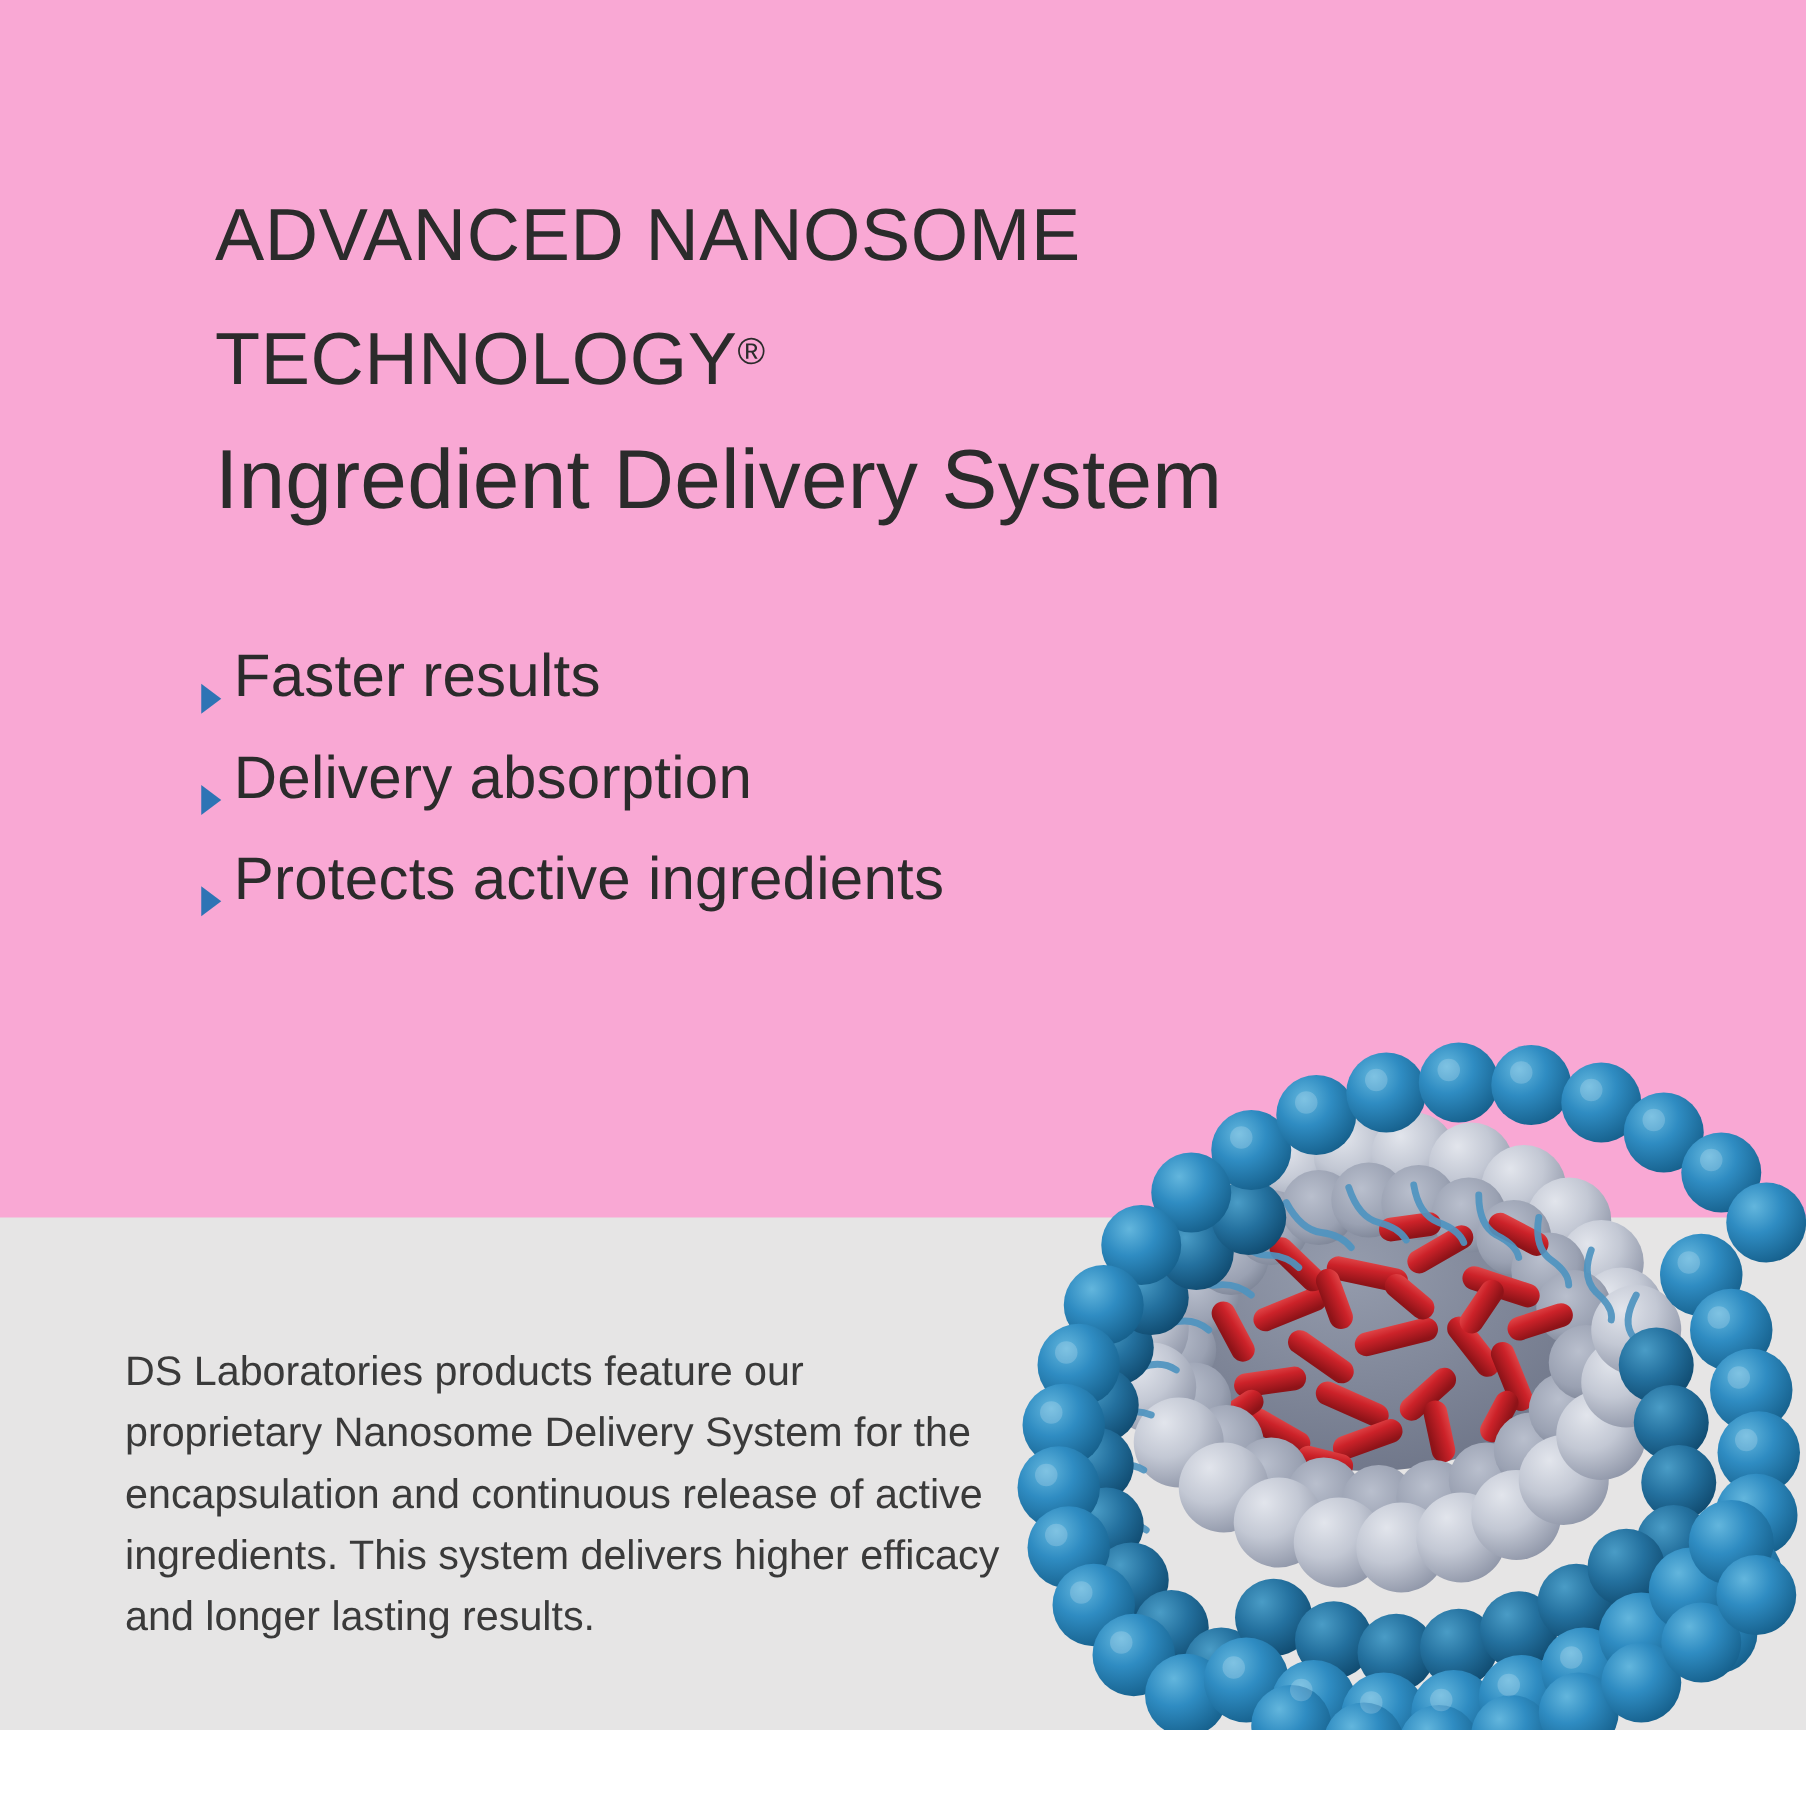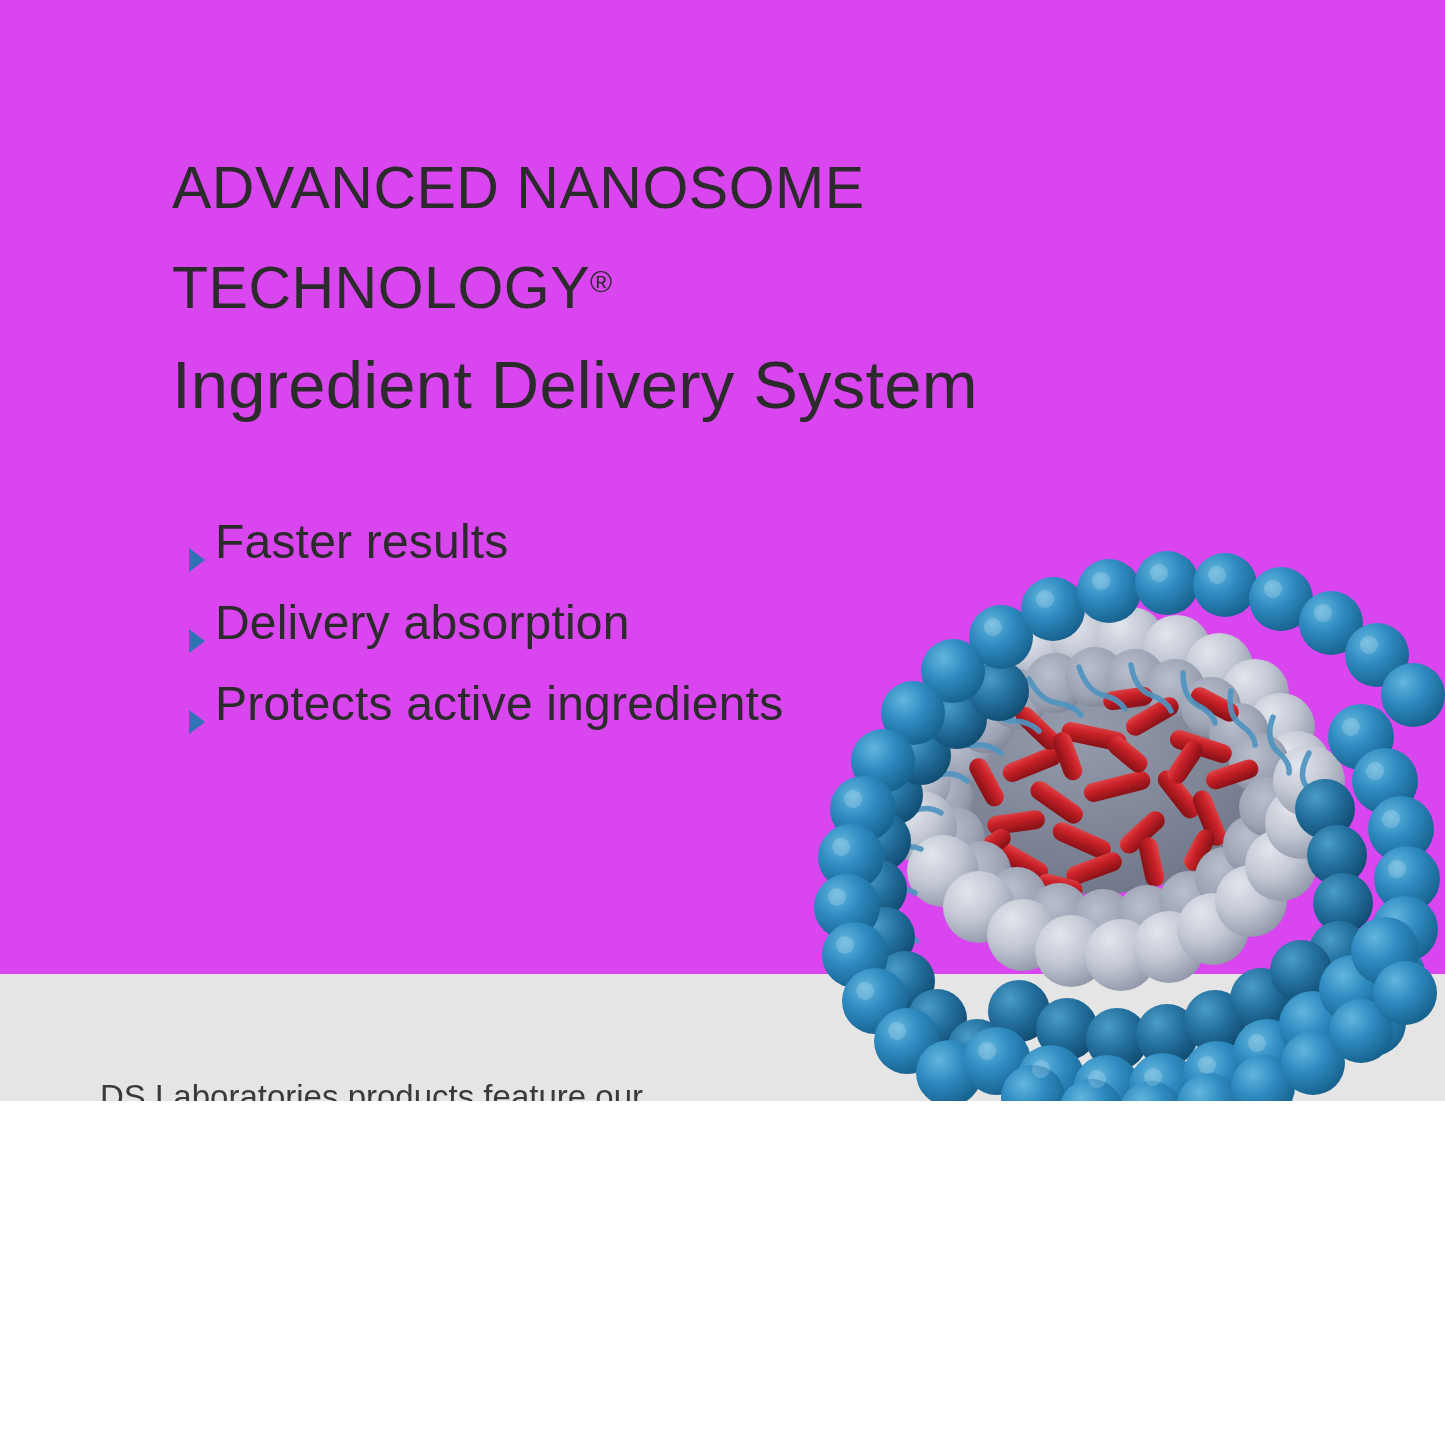--- a/index.html
+++ b/index.html
@@ -3,21 +3,21 @@
 <meta charset="utf-8">
 <style>
   html,body{margin:0;padding:0;}
   body{
     width:1445px;height:1445px;
     background:#ffffff;
     font-family:"Liberation Sans", sans-serif;
     overflow:hidden;
     position:relative;
   }
-  #stage{position:absolute;inset:0;width:1445px;height:1101px;overflow:hidden;background:#d946ef;text-decoration:underline;}
+  #stage{position:absolute;inset:0;width:1445px;height:1384px;overflow:hidden;background:#f9a8d4;text-decoration:underline;}
 
   
   .gray-panel{
     position:absolute;left:0;top:974px;width:1445px;height:471px;
     background:#e6e5e5;
   }
 
   
   .headline-block{position:absolute;left:172px;top:142px;width:900px;}
   .title-main{
@@ -41,21 +41,21 @@
     line-height:88px;
     font-weight:300;
     color:#2b2b2b;
     margin:0;
     padding-top:6px;
     letter-spacing:.2px;
   }
 
   
   .bullets{
-    position:absolute;left:183px;top:518px;width:950px;
+    position:absolute;left:155px;top:518px;width:950px;
     list-style:none;margin:0;padding:0;
   }
   .bullet-row{
     display:flex;align-items:baseline;
     height:81px;
   }
   .bullet-marker{
     width:32px;flex:0 0 32px;
     position:relative;
   }

